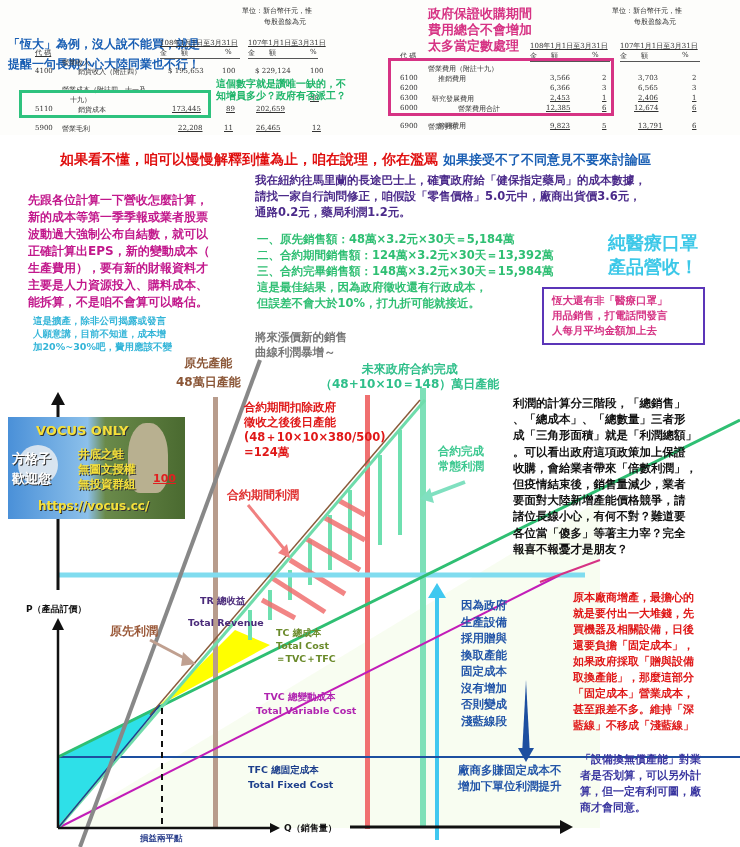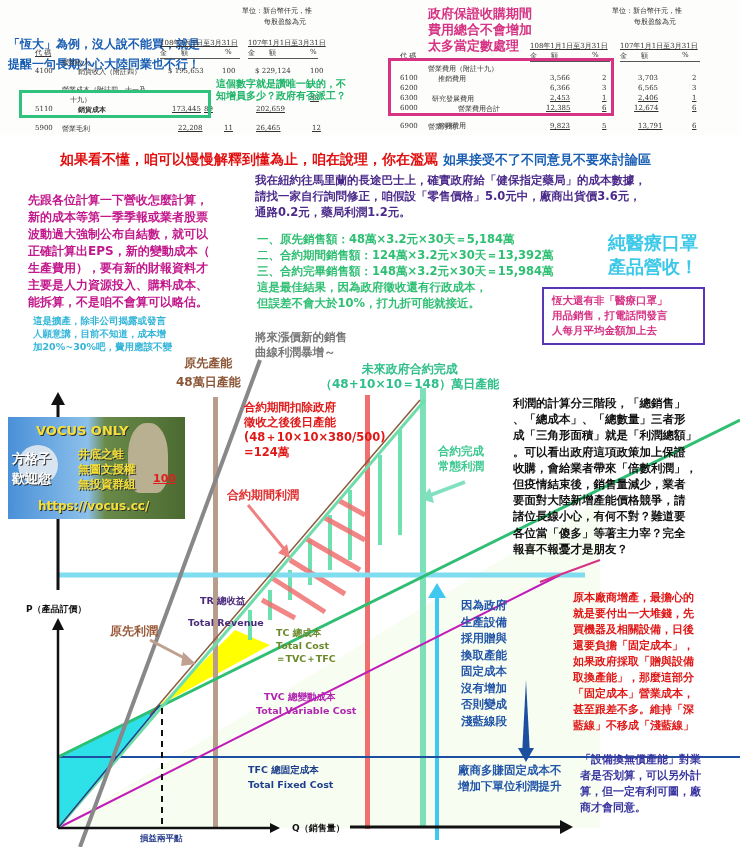--- a/index.html
+++ b/index.html
@@ -48,23 +48,23 @@
   <div class="abs fin" style="left:62px;top:58px;">營業收入</div>
   <div class="abs fin" style="left:35px;top:67px;">4100</div>
   <div class="abs fin" style="left:78px;top:67px;">銷貨收入（附註四）</div>
   <div class="abs fin" style="left:168px;top:67px;">$ 195,653</div>
   <div class="abs fin" style="left:222px;top:67px;">100</div>
   <div class="abs fin" style="left:255px;top:67px;">$ 229,124</div>
   <div class="abs fin" style="left:310px;top:67px;">100</div>
   <div class="abs fin" style="left:62px;top:85px;">營業成本（附註四、十一及</div>
   <div class="abs fin" style="left:70px;top:95px;">十九）</div>
   <div class="abs fin" style="left:35px;top:105px;">5110</div>
-  <div class="abs fin" style="left:78px;top:105px;font-weight:bold;">銷貨成本</div>
+  <div class="abs fin" style="left:78px;top:105px;">銷貨成本</div>
   <div class="abs fin ul" style="left:172px;top:105px;">173,445</div>
-  <div class="abs fin ul" style="left:204px;top:105px;">89</div>
+  <div class="abs fin ul" style="left:226px;top:105px;">89</div>
   <div class="abs fin ul" style="left:256px;top:105px;">202,659</div>
   <div class="abs fin ul" style="left:310px;top:94px;font-style:italic;">88</div>
   <div class="abs fin" style="left:35px;top:124px;">5900</div>
   <div class="abs fin" style="left:62px;top:124px;">營業毛利</div>
   <div class="abs fin ul" style="left:178px;top:124px;">22,208</div>
   <div class="abs fin ul" style="left:224px;top:124px;">11</div>
   <div class="abs fin ul" style="left:256px;top:124px;">26,465</div>
   <div class="abs fin ul" style="left:312px;top:124px;">12</div>
 
   <div class="box" style="left:19px;top:90px;width:192px;height:28px;border-width:3px;border-color:#2ec27e;"></div>
@@ -267,21 +267,21 @@
   <div>(48＋10×10×380/500)</div>
   <div>=124萬</div>
 </div>
 <div class="abs" style="left:227px;top:487px;color:#e03030;font-weight:bold;font-size:12px;">合約期間利潤</div>
 <div class="abs" style="left:438px;top:444px;color:#3cc890;font-weight:bold;font-size:11.5px;line-height:15px;white-space:nowrap;">
   <div>合約完成</div>
   <div>常態利潤</div>
 </div>
 <div class="abs" style="left:110px;top:623px;color:#9b5a3a;font-weight:bold;font-size:12px;">原先利潤</div>
 <div class="abs" style="left:26px;top:603px;color:#111;font-weight:bold;font-size:9px;">P（產品訂價）</div>
-<div class="abs" style="left:292px;top:822px;color:#111;font-weight:bold;font-size:9px;">Q（銷售量）</div>
+<div class="abs" style="left:284px;top:822px;color:#111;font-weight:bold;font-size:9px;">Q（銷售量）</div>
 <div class="abs" style="left:140px;top:833px;color:#2a3f8c;font-weight:bold;font-size:8.5px;">損益兩平點</div>
 <div class="abs" style="left:188px;top:590px;color:#4a2a7a;font-weight:bold;font-size:9.5px;line-height:22px;white-space:nowrap;">
   <div style="padding-left:12px;">TR 總收益</div>
   <div>Total Revenue</div>
 </div>
 <div class="abs" style="left:276px;top:626px;color:#6a8a2a;font-weight:bold;font-size:9.5px;line-height:13px;white-space:nowrap;">
   <div>TC 總成本</div>
   <div>Total Cost</div>
   <div>＝TVC＋TFC</div>
 </div>

